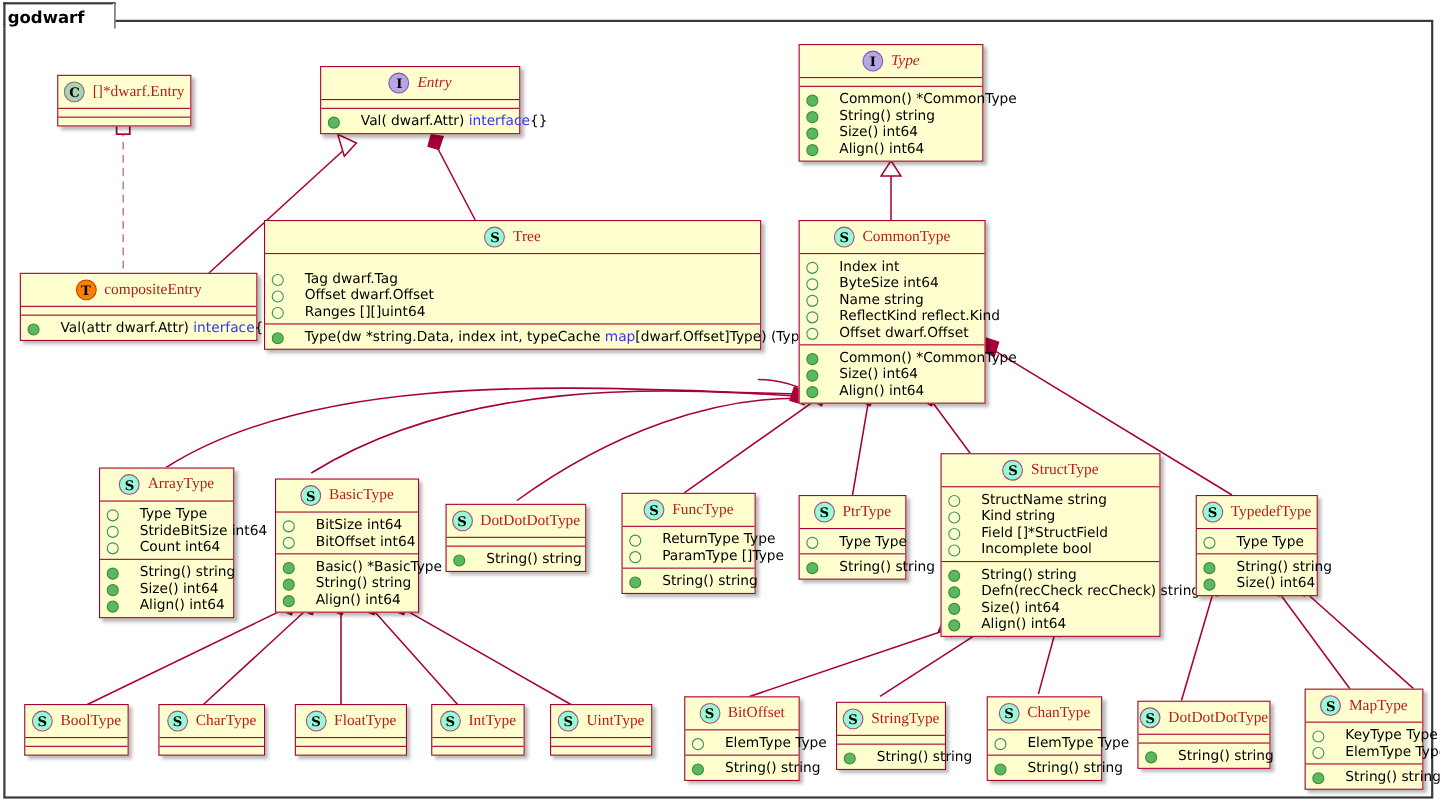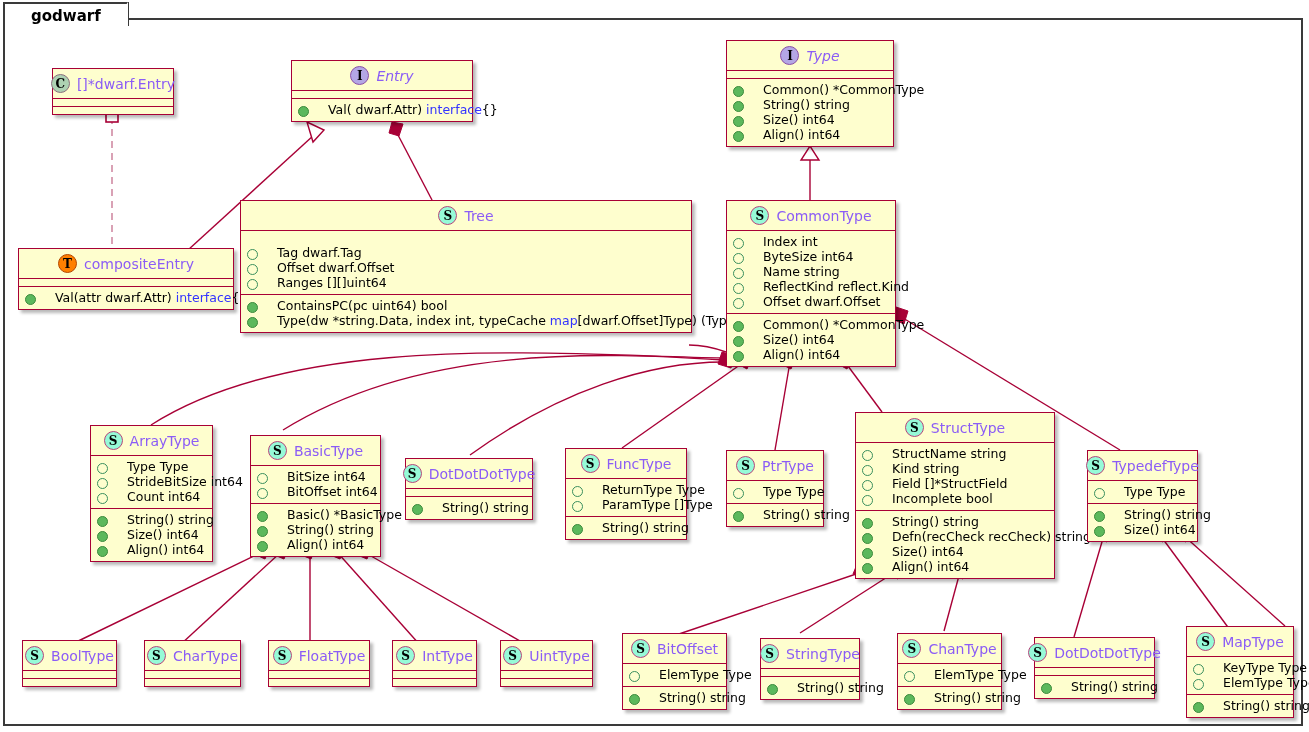--- a/index.html
+++ b/index.html
@@ -2,28 +2,28 @@
 <html><head>
 <meta charset="utf-8">
 <style>
   html,body{margin:0;padding:0;background:#ffffff;}
   body{font-family:"DejaVu Sans","Liberation Sans",sans-serif;}
   #stage{position:relative;width:1309px;height:732px;background:#ffffff;overflow:hidden;}
 
   
   .pkg-frame{position:absolute;left:3px;top:18px;width:1300px;height:708px;border:2px solid #3a3a3a;box-sizing:border-box;background:#ffffff;}
   .pkg-tab{position:absolute;left:3px;top:2px;height:24px;border:2px solid #3a3a3a;border-bottom:none;background:#ffffff;box-sizing:border-box;
-           padding:2px 26px 2px 26px;font-weight:bold;font-size:15px;color:#000;line-height:20px;}
+           padding:2px 26px 2px 2px;font-weight:bold;font-size:15px;color:#000;line-height:20px;}
   .pkg-tab:after{content:"";position:absolute;right:-1px;top:-2px;width:0;height:0;border-left:18px solid transparent;border-bottom:26px solid #fff;}
 
   
   .cls{position:absolute;background:#fefece;border:1.5px solid #a80036;box-sizing:border-box;
        box-shadow:3px 3px 3px rgba(0,0,0,0.28);font-size:12.5px;color:#000;}
   .hdr{display:flex;align-items:center;justify-content:center;gap:7px;padding:5px 8px 5px 8px;border-bottom:1.5px solid #a80036;}
-  .hdr .nm{font-size:14px;color:#8b5cf6;white-space:nowrap;}
+  .hdr .nm{font-size:14px;color:#b91c1c;white-space:nowrap;font-family:Liberation Serif, serif;}
   .hdr.italic .nm{font-style:italic;}
   .sec{padding:3px 6px 4px 6px;border-bottom:1.5px solid #a80036;}
   .sec:last-child{border-bottom:none;}
   .sec.empty{height:7px;padding:0;}
   .row{white-space:nowrap;line-height:15px;display:flex;align-items:flex-end;gap:19px;}
   .row .txt{display:inline-block;}
 
   
   .badge{width:17px;height:17px;border-radius:50%;display:inline-flex;align-items:center;justify-content:center;
          font-size:12px;font-weight:bold;font-family:"DejaVu Serif","Liberation Serif",serif;flex:0 0 auto;}
@@ -205,24 +205,20 @@
           <span class="mk pub-f"></span>
           <span class="txt">Offset dwarf.Offset</span>
         </div>
       <div class="row">
           <span class="mk pub-f"></span>
           <span class="txt">Ranges [][]uint64</span>
         </div>
     </div>
     <div class="sec">
       <div class="row">
-          <span class="mk pub-m"></span>
-          <span class="txt">ContainsPC(pc uint64) bool</span>
-        </div>
-      <div class="row">
         <span class="mk pub-m"></span>
         <span class="txt"><span>Type(dw *string.Data, index int, typeCache </span><span class="kw">map</span><span>[dwarf.Offset]Type) (Type, error)</span></span>
       </div>
     </div>
   </div>
 
   <div class="cls" style="left:726px;top:200px;width:170px;">
     <div class="hdr">
       <span class="badge S">S</span>
       <span class="nm">CommonType</span>

